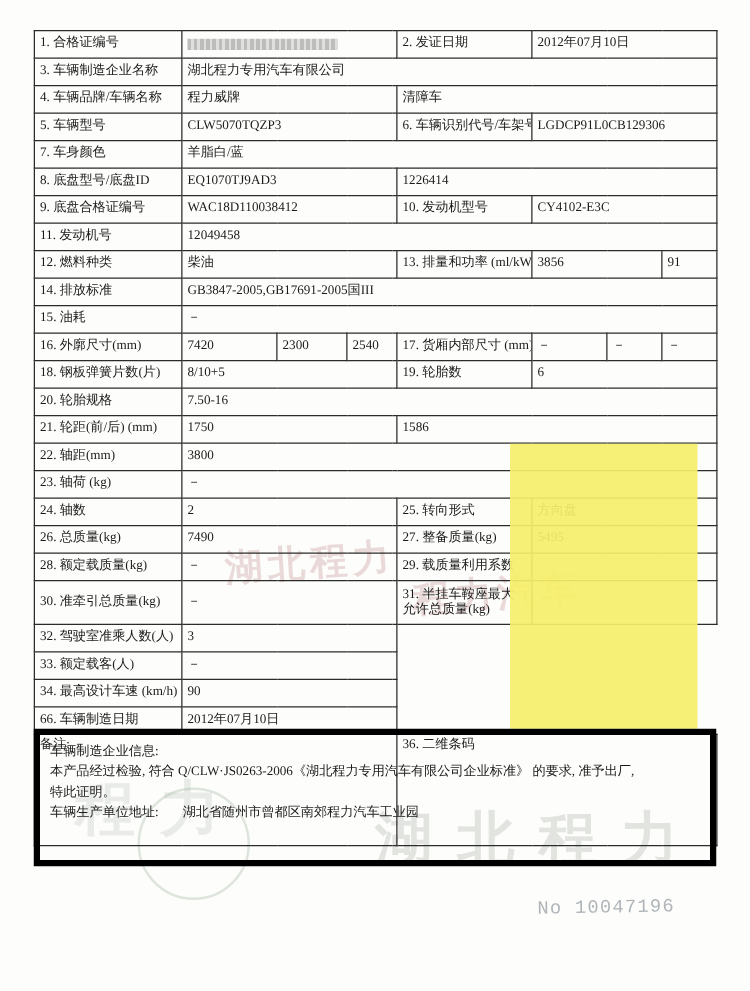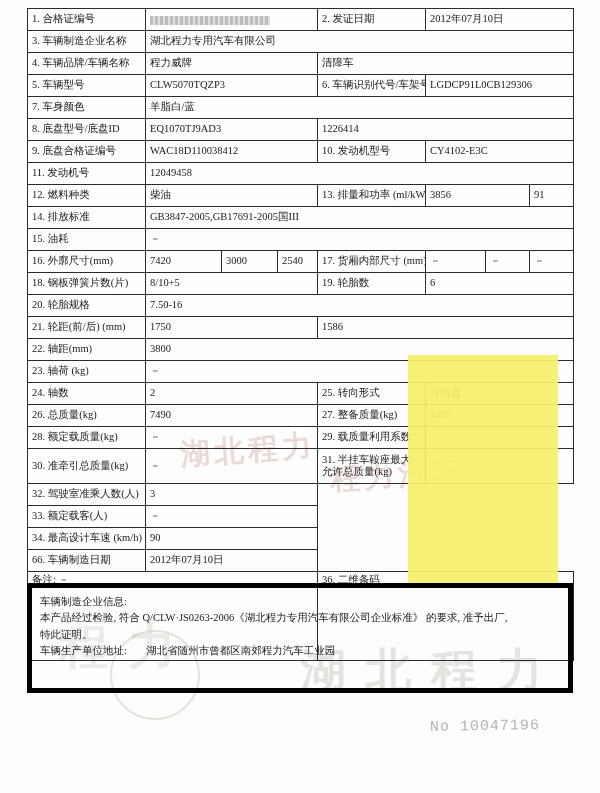--- a/index.html
+++ b/index.html
@@ -65,21 +65,21 @@
     left: 110px; top: 630px;
     width: 86px; height: 86px;
     border: 2px solid rgba(150, 175, 150, 0.30);
     border-radius: 50%;
     pointer-events: none;
   }
 
   table.main {
     position: absolute;
     left: 27px;
-    top: 8px;
+    top: 24px;
     width: 546px;
     border-collapse: collapse;
     table-layout: fixed;
     font-size: 10.5px;
     padding-left: 36px;
   }
   table.main td {
     border: 1px solid #2b2b2b;
     padding: 2px 4px;
     height: 17px;
@@ -224,21 +224,21 @@
     </tr>
 
     <tr>
       <td class="lbl">15. 油耗</td>
       <td class="val" colspan="8">－</td>
     </tr>
 
     <tr>
       <td class="lbl">16. 外廓尺寸(mm)</td>
       <td class="val">7420</td>
-      <td class="val">3000</td>
+      <td class="val">2300</td>
       <td class="val" colspan="2">2540</td>
       <td class="lbl">17. 货厢内部尺寸 (mm)</td>
       <td class="val">－</td>
       <td class="val">－</td>
       <td class="val">－</td>
     </tr>
 
     <tr>
       <td class="lbl">18. 钢板弹簧片数(片)</td>
       <td class="val" colspan="4">8/10+5</td>
@@ -311,21 +311,21 @@
       <td class="val" colspan="4">90</td>
     </tr>
 
     <tr>
       <td class="lbl">66. 车辆制造日期</td>
       <td class="val" colspan="4">2012年07月10日</td>
     </tr>
 
     <tr>
       <td class="lbl qr-cell" colspan="5" style="height:84px; vertical-align:top;">备注: －</td>
-      <td class="lbl qr-cell" colspan="4" style="height:84px; vertical-align:top;text-decoration:underline;">36. 二维条码</td>
+      <td class="lbl qr-cell" colspan="4" style="height:84px; vertical-align:top;">36. 二维条码</td>
     </tr>
   </tbody>
     </table>
 
   <div class="highlight"></div>
 
   <div class="notes">
     <div>车辆制造企业信息:</div>
     <div>本产品经过检验, 符合 Q/CLW·JS0263-2006《湖北程力专用汽车有限公司企业标准》 的要求, 准予出厂,</div>
     <div>特此证明。</div>

